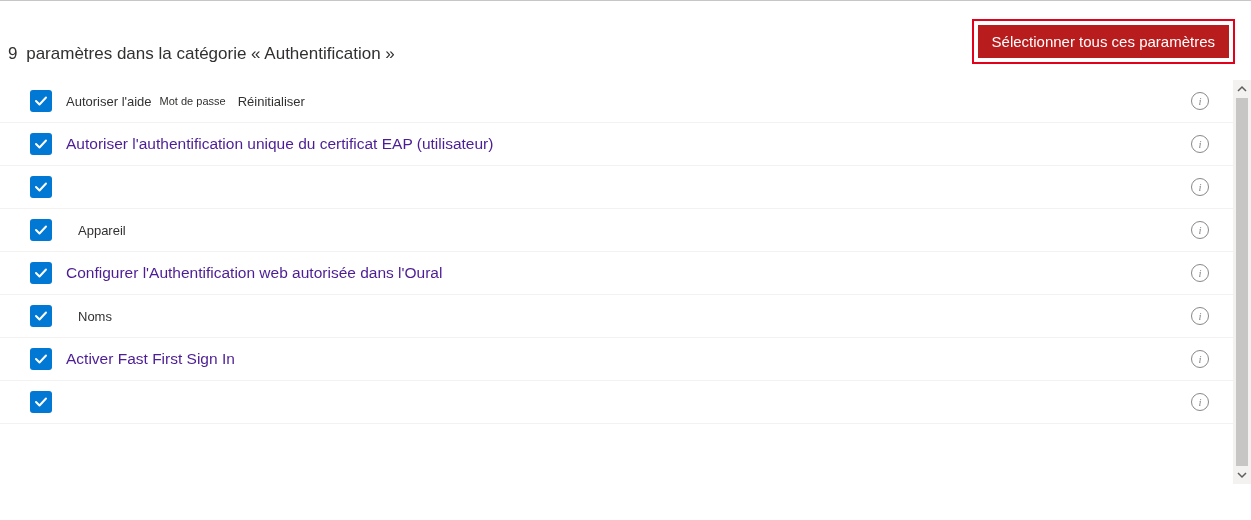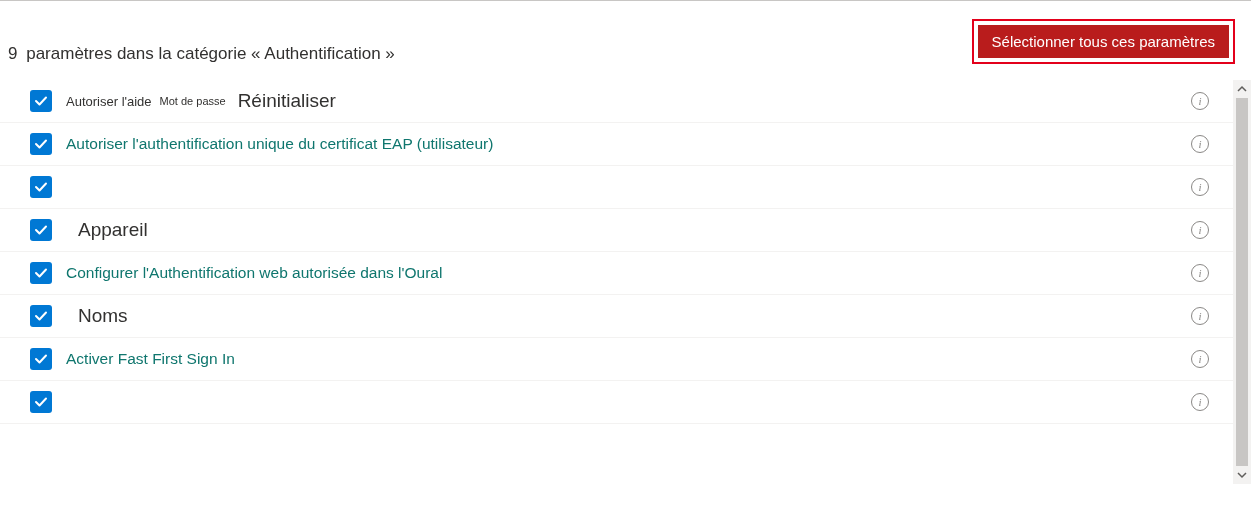--- a/index.html
+++ b/index.html
@@ -29,23 +29,23 @@
   .row {
     display: flex; align-items: center; padding: 10px 16px 10px 30px;
     border-bottom: 1px solid #f3f2f1;
   }
   .checkbox {
     width: 22px; height: 22px; background: #0078d4; border-radius: 3px;
     display: flex; align-items: center; justify-content: center; flex-shrink: 0;
     margin-right: 14px; cursor: pointer;
   }
   .checkbox svg { width: 14px; height: 14px; }
-  .label-main { font-size: 15.5px; color: #0f766e; }
+  .label-main { font-size: 15.5px; color: #4c1d95; }
   .label-small { font-size: 13px; color: #323130; }
-  .label-extra { font-size: 19px; color: #323130; margin-left: 12px; }
+  .label-extra { font-size: 13px; color: #323130; margin-left: 12px; }
   .label-extra-small { font-size: 11px; color: #323130; margin-left: 8px; }
   .spacer { flex: 1; }
   .info-icon {
     width: 18px; height: 18px; border: 1px solid #8a8886; border-radius: 50%;
     display: flex; align-items: center; justify-content: center; color: #8a8886;
     font-size: 11px; font-style: italic; font-family: Georgia, serif; cursor: pointer;
     margin-right: 8px;
   }
 
   .scrollbar-track {

